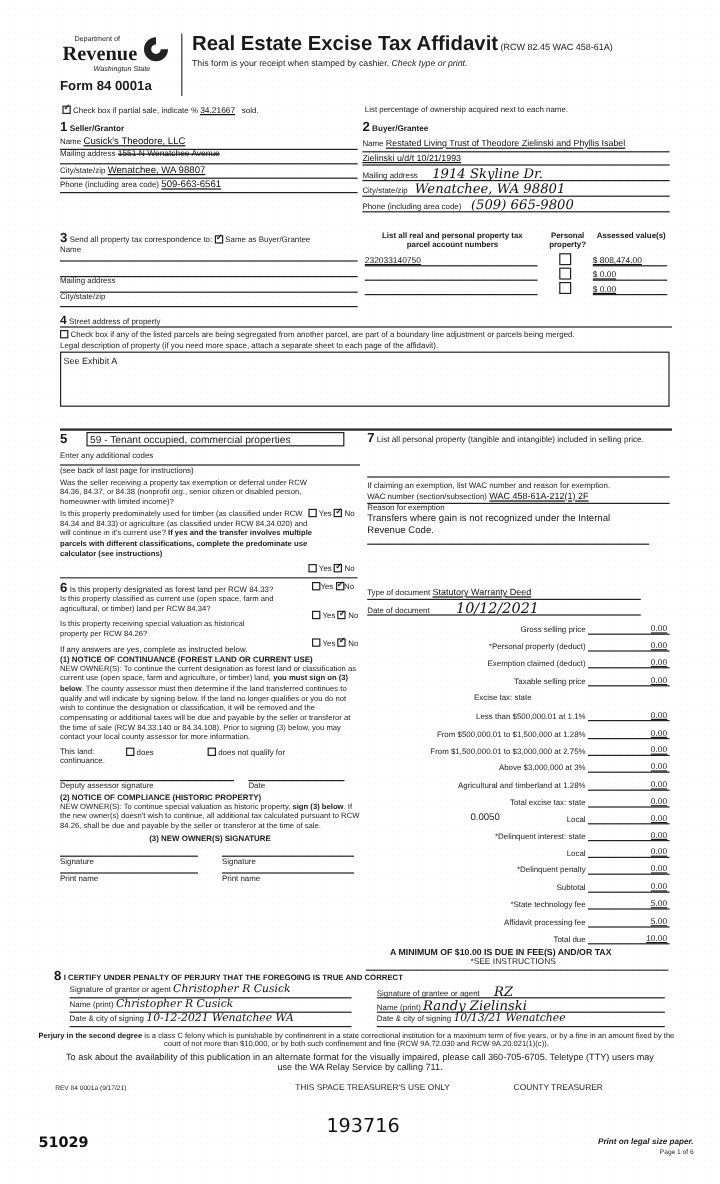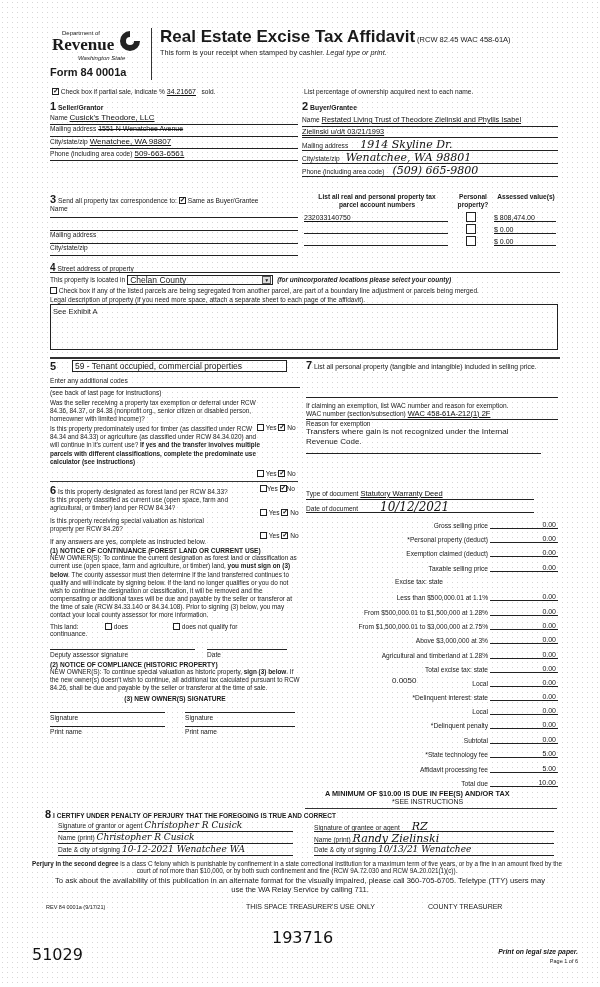--- a/index.html
+++ b/index.html
@@ -40,21 +40,21 @@
     <div class="abs" style="left:28px;top:29px;font-size:6px;font-style:italic;">Washington State</div>
     <div class="abs" style="left:0px;top:40px;font-size:11px;font-weight:bold;">Form 84 0001a</div>
   </div>
   <div class="abs" style="left:151px;top:28px;width:1px;height:52px;background:#333;"></div>
 
   <div class="abs" style="left:160px;top:27px;white-space:nowrap;">
     <span style="font-size:17px;font-weight:bold;">Real Estate Excise Tax Affidavit</span>
     <span style="font-size:7.5px;">(RCW 82.45 WAC 458-61A)</span>
   </div>
   <div class="abs" style="left:160px;top:48px;font-size:7.3px;line-height:9px;white-space:nowrap;">
-    <div><span>This form is your receipt when stamped by cashier.</span> <i>Legal type or print.</i></div>
+    <div><span>This form is your receipt when stamped by cashier.</span> <i>Check type or print.</i></div>
   </div>
 
   <div class="abs lbl" style="left:52px;top:88px;">
     <span class="cb checked"></span>
     <span>Check box if partial sale, indicate %</span>
     <span class="typed" style="font-size:7px;">34.21667</span>
     &nbsp;&nbsp;<span>sold.</span>
   </div>
   <div class="abs lbl" style="left:304px;top:88px;">List percentage of ownership acquired next to each name.</div>
 
@@ -78,21 +78,21 @@
     </div>
   </div>
 
   <div class="abs" style="left:302px;top:100px;width:256px;">
     <div><span class="secnum">2</span> <span class="bold" style="font-size:6.8px;">Buyer/Grantee</span></div>
     <div class="ul" style="height:12px;margin-top:3px;white-space:nowrap;">
       <span class="lbl">Name</span>
       <span class="typed" style="font-size:7.4px;">Restated Living Trust of Theodore Zielinski and Phyllis Isabel</span>
     </div>
     <div class="ul" style="height:11px;">
-      <span class="typed" style="font-size:7.4px;">Zielinski u/d/t 03/21/1993</span>
+      <span class="typed" style="font-size:7.4px;">Zielinski u/d/t 10/21/1993</span>
     </div>
     <div class="ul" style="height:13px;">
       <span class="lbl">Mailing address</span>
       <span class="hand" style="font-size:11px;margin-left:10px;text-align:center;">1914 Skyline Dr.</span>
     </div>
     <div class="ul" style="height:13px;">
       <span class="lbl">City/state/zip</span>
       <span class="hand" style="font-size:11px;margin-left:4px;">Wenatchee, WA 98801</span>
     </div>
     <div class="ul" style="height:13px;">
@@ -134,28 +134,20 @@
     <div class="ul" style="height:13px;"><span class="lbl">Name</span></div>
     <div class="ul" style="height:13px;"></div>
     <div class="ul" style="height:13px;"><span class="lbl">Mailing address</span></div>
     <div class="ul" style="height:12px;"><span class="lbl">City/state/zip</span></div>
   </div>
 
   <div class="abs" style="left:50px;top:262px;width:510px;">
     <div class="ul" style="height:11px;">
       <span class="secnum" style="font-size:10px;">4</span>
       <span class="lbl">Street address of property</span>
-    </div>
-    <div style="display:flex;align-items:center;height:11px;margin-top:1px;">
-      <span class="lbl">This property is located in</span>
-      <div style="margin-left:2px;width:146px;height:10px;border:1px solid #222;position:relative;font-size:8.5px;line-height:9px;padding-left:2px;">
-        <span>Chelan County</span>
-        <span style="position:absolute;right:1px;top:0px;width:9px;height:8px;border:1px solid #555;background:#ddd;font-size:5px;line-height:7px;text-align:center;">▼</span>
-      </div>
-      <i class="bold" style="font-size:6.5px;margin-left:4px;">(for unincorporated locations please select your county)</i>
     </div>
     <div class="lbl" style="margin-top:2px;">
       <span class="cb"></span>
       <span>Check box if any of the listed parcels are being segregated from another parcel, are part of a boundary line adjustment or parcels being merged.</span>
     </div>
     <div class="lbl" style="margin-top:2px;">Legal description of property (if you need more space, attach a separate sheet to each page of the affidavit).</div>
     <div style="margin-top:1px;width:508px;height:46px;border:1px solid #222;font-size:7.5px;padding:2px;">See Exhibit A</div>
   </div>
 
   <div class="hr" style="left:50px;top:357px;width:510px;height:2px;"></div>
@@ -371,18 +363,18 @@
     <div class="ul" style="height:12px;"><span class="lbl">Date &amp; city of signing</span> <span class="hand" style="font-size:9px;">10/13/21 Wenatchee</span></div>
   </div>
 
   <div class="abs" style="left:32px;top:860px;width:530px;font-size:6.3px;line-height:7px;text-align:center;">
     <b>Perjury in the second degree</b><span> is a class C felony which is punishable by confinement in a state correctional institution for a maximum term of five years, or by a fine in an amount fixed by the court of not more than $10,000, or by both such confinement and fine (RCW 9A.72.030 and RCW 9A.20.021(1)(c)).</span>
   </div>
   <div class="abs" style="left:50px;top:876px;width:500px;font-size:7.6px;line-height:9px;text-align:center;">To ask about the availability of this publication in an alternate format for the visually impaired, please call 360-705-6705. Teletype (TTY) users may use the WA Relay Service by calling 711.</div>
   <div class="abs" style="left:46px;top:904px;font-size:5.5px;">REV 84 0001a  (9/17/21)</div>
   <div class="abs" style="left:246px;top:903px;font-size:7px;">THIS SPACE TREASURER'S USE ONLY</div>
   <div class="abs" style="left:428px;top:903px;font-size:7px;">COUNTY TREASURER</div>
-  <div class="abs hand" style="left:32px;top:945px;font-size:16px;font-style:normal;font-family:'DejaVu Sans',sans-serif;">51029</div>
+  <div class="abs hand" style="left:32px;top:945px;font-size:12px;font-style:normal;font-family:'DejaVu Sans',sans-serif;font-weight:bold;">51029</div>
   <div class="abs hand" style="left:272px;top:928px;font-size:16px;font-style:normal;font-family:'DejaVu Sans',sans-serif;">193716</div>
   <div class="abs" style="right:22px;top:948px;font-size:6.8px;font-weight:bold;font-style:italic;">Print on legal size paper.</div>
   <div class="abs" style="right:22px;top:958px;font-size:5.5px;">Page 1 of 6</div>
 
 </div>
 
 </body></html>

